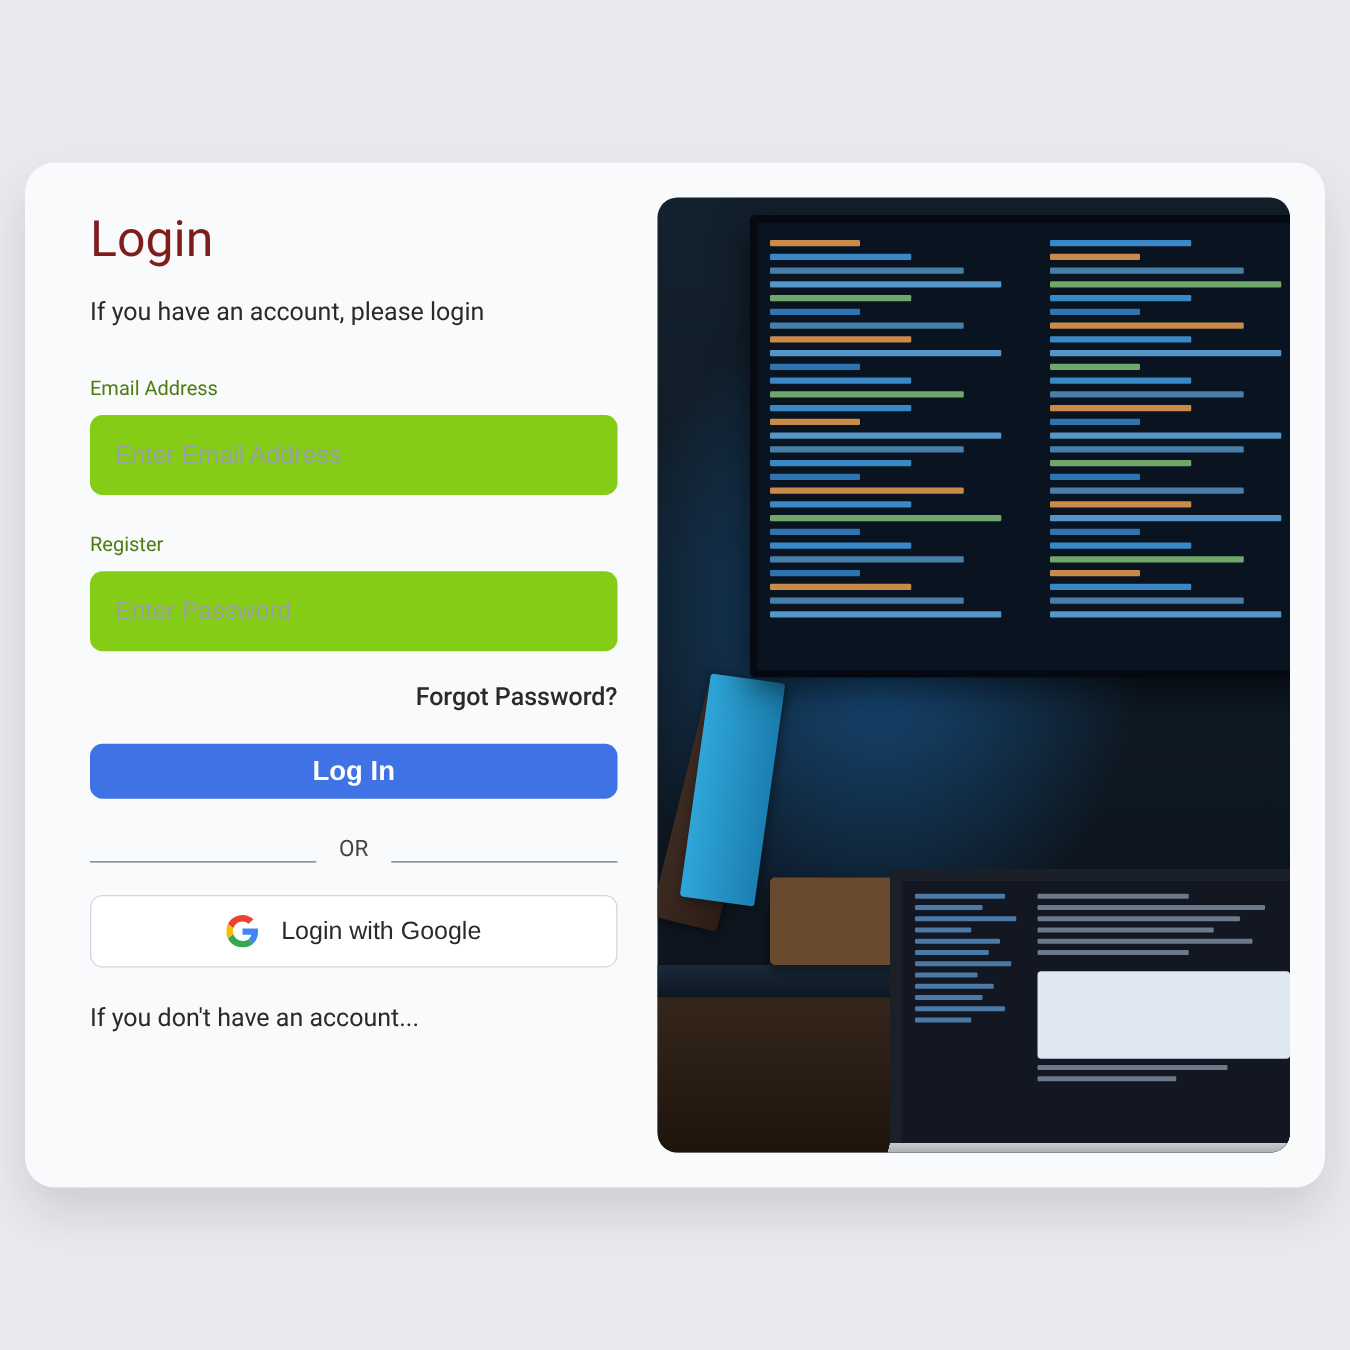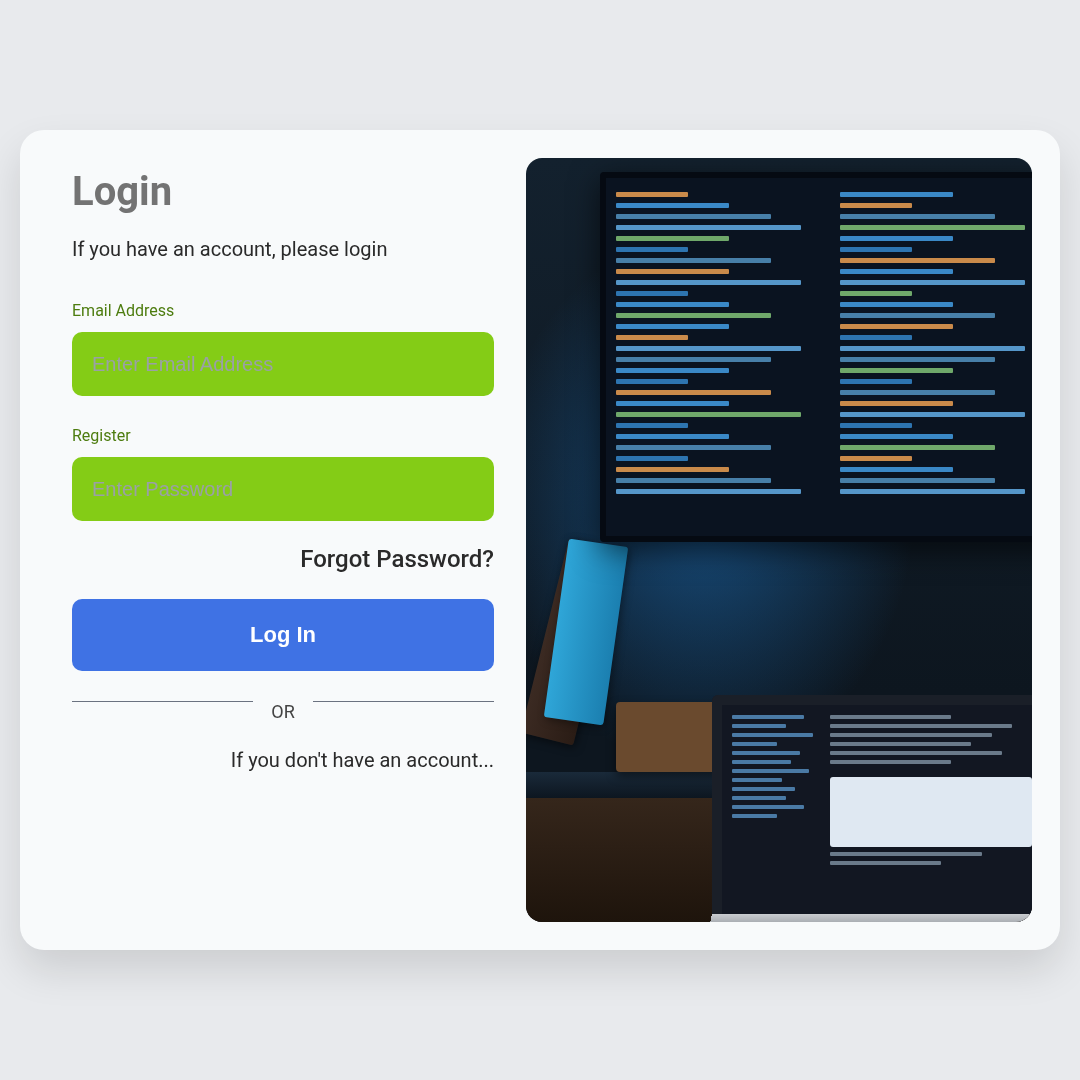--- a/index.html
+++ b/index.html
@@ -23,22 +23,22 @@
     gap: 28px;
   }
   .left {
     flex: 0 0 450px;
     display: flex;
     flex-direction: column;
     padding: 10px 4px 0 24px;
   }
   .title {
     font-size: 40px;
-    font-weight: 700;
-    color: #737373;
+    font-weight: 400;
+    color: #7f1d1d;
     margin-bottom: 22px;
   }
   .subtitle {
     font-size: 20px;
     color: #2a2a2a;
     margin-bottom: 40px;
   }
   .label {
     font-size: 16px;
     color: #4d7c0f;
@@ -57,41 +57,41 @@
     outline: none;
   }
   .input::placeholder { color: #9aa0a6; }
   .forgot-row {
     display: flex;
     justify-content: flex-end;
     margin-top: -6px;
     margin-bottom: 26px;
   }
   .forgot {
-    font-size: 24px;
+    font-size: 20px;
     color: #2a2a2a;
     text-decoration: none;
     cursor: pointer;
     font-weight: 500;
   }
   .primary-btn {
     width: 100%;
-    height: 72px;
+    height: 44px;
     border: none;
     border-radius: 10px;
     background: #3f72e4;
     color: #fff;
     font-size: 22px;
     font-weight: 600;
     cursor: pointer;
     margin-bottom: 30px;
   }
   .divider-row {
     display: flex;
-    align-items: flex-start;
+    align-items: flex-end;
     gap: 18px;
     margin-bottom: 26px;
   }
   .line { flex: 1; height: 1px; background: #6b7280; }
   .or-text { font-size: 18px; color: #444; }
   .google-btn {
     width: 100%;
     height: 58px;
     background: #fff;
     border: 1px solid #d1d5db;
@@ -102,21 +102,21 @@
     gap: 18px;
     font-size: 20px;
     color: #2a2a2a;
     cursor: pointer;
     margin-bottom: 28px;
   }
   .google-icon { width: 26px; height: 26px; }
   .register-row {
     display: flex;
     align-items: center;
-    justify-content: flex-end;
+    justify-content: flex-start;
   }
   .register-text { font-size: 20px; color: #2a2a2a; }
   .register-btn {
     padding: 12px 28px;
     border: 2px solid #2f6fe0;
     background: #fff;
     border-radius: 10px;
     font-size: 20px;
     color: #2a2a2a;
     cursor: pointer;
@@ -226,20 +226,31 @@
     </div>
 
     <button class="primary-btn">Log In</button>
 
     <div class="divider-row">
       <div class="line"></div>
       <span class="or-text">OR</span>
       <div class="line"></div>
     </div>
 
+    <button class="google-btn">
+      <span class="google-icon">
+        <svg viewBox="0 0 48 48" width="26" height="26">
+          <path fill="#EA4335" d="M24 9.5c3.54 0 6.71 1.22 9.21 3.6l6.85-6.85C35.9 2.38 30.47 0 24 0 14.62 0 6.51 5.38 2.56 13.22l7.98 6.19C12.43 13.72 17.74 9.5 24 9.5z"></path>
+          <path fill="#4285F4" d="M46.98 24.55c0-1.57-.15-3.09-.38-4.55H24v9.02h12.94c-.58 2.96-2.26 5.48-4.78 7.18l7.73 6c4.51-4.18 7.09-10.36 7.09-17.65z"></path>
+          <path fill="#FBBC05" d="M10.53 28.59c-.48-1.45-.76-2.99-.76-4.59s.27-3.14.76-4.59l-7.98-6.19C.92 16.46 0 20.12 0 24c0 3.88.92 7.54 2.56 10.78l7.97-6.19z"></path>
+          <path fill="#34A853" d="M24 48c6.48 0 11.93-2.13 15.89-5.81l-7.73-6c-2.15 1.45-4.92 2.3-8.16 2.3-6.26 0-11.57-4.22-13.47-9.91l-7.98 6.19C6.51 42.62 14.62 48 24 48z"></path>
+        </svg>
+      </span>
+      <span>Login with Google</span>
+    </button>
 
     <div class="register-row">
       <span class="register-text">If you don't have an account...</span>
     </div>
   </div>
 
   <div class="right">
     <div class="glow"></div>
     <div class="desk"></div>
     <div class="book2"></div>

